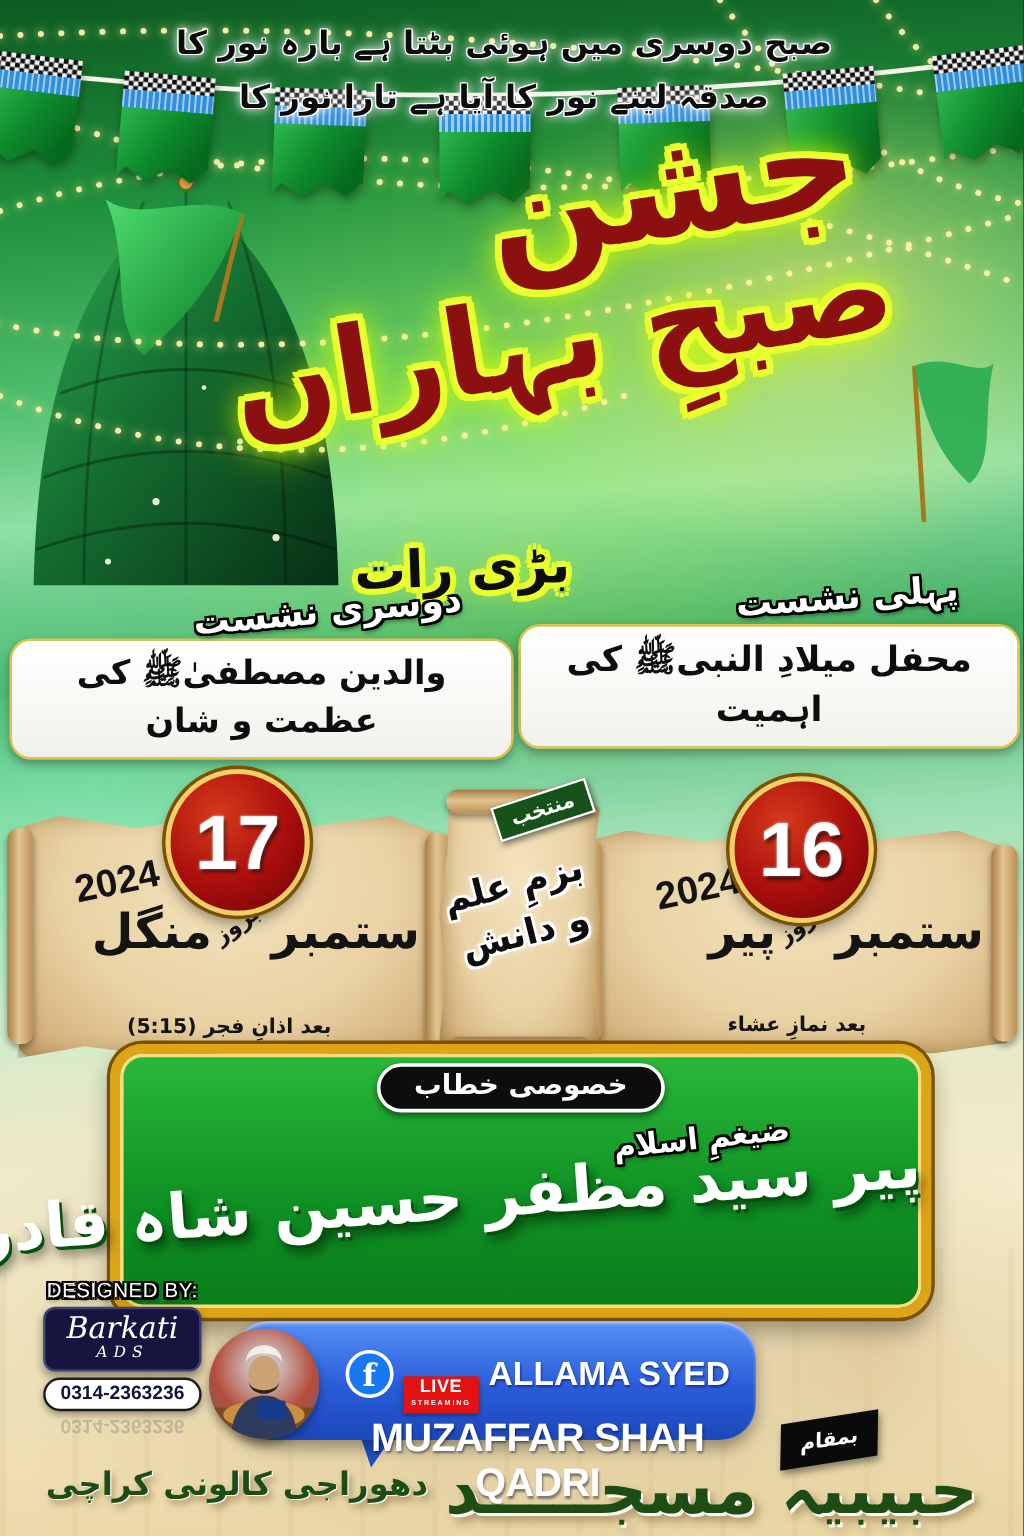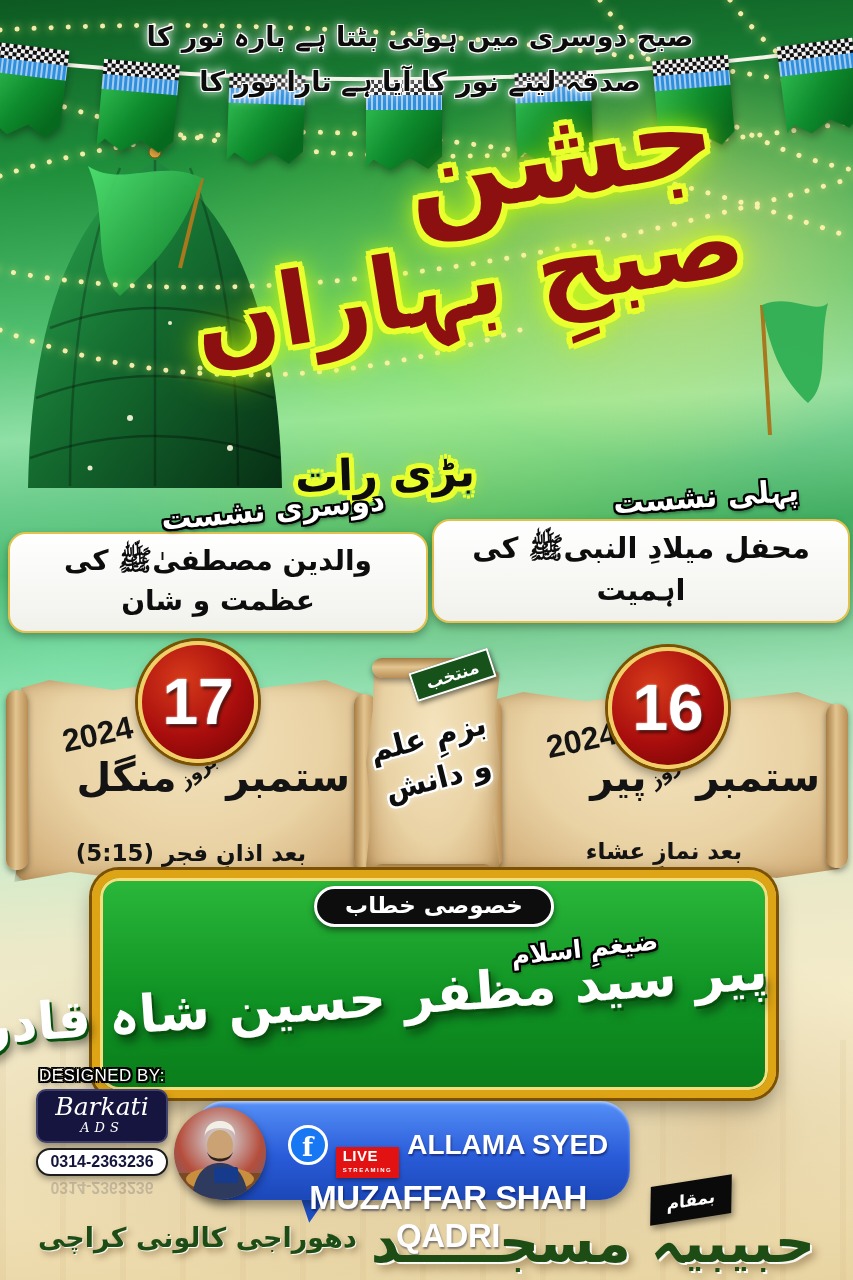--- a/index.html
+++ b/index.html
@@ -86,21 +86,21 @@
     background:radial-gradient(circle at 36% 30%, #d63a1a 0%, #a80d0d 55%, #6c0404 100%);
     border:4px solid #f2cf66;box-shadow:0 0 0 3px #7c5200,0 6px 12px rgba(0,0,0,.45);
     display:flex;align-items:center;justify-content:center;
     font-family:"Liberation Sans",sans-serif;font-size:64px;font-weight:bold;color:#fff;
     text-shadow:2px 3px 3px rgba(0,0,0,.55),0 0 2px #fff;}
   .scroll-year{position:absolute;font-family:"Liberation Sans",sans-serif;
     font-size:32px;font-weight:bold;color:#141414;transform:rotate(-12deg);}
   .scroll-date{position:absolute;font-size:40px;font-weight:bold;color:#141414;white-space:nowrap;
     display:flex;align-items:center;gap:4px;direction:rtl;}
   .scroll-date .bw{font-size:19px;transform:rotate(-35deg) translateY(-8px);}
-  .scroll-time{position:absolute;width:100%;text-align:center;font-size:23px;font-weight:bold;color:#141414;}
+  .scroll-time{position:absolute;width:100%;text-align:center;font-size:17px;font-weight:bold;color:#141414;}
   #scroll17{left:14px;top:680px;width:354px;height:202px;}
   #scroll17 .scroll-year{left:48px;top:36px;}
   #scroll17 .scroll-date{right:18px;top:74px;}
   #scroll17 .scroll-time{bottom:16px;}
   #badge17{left:138px;top:641px;}
   #scroll16{left:488px;top:692px;width:352px;height:186px;}
   #scroll16 .scroll-year{left:58px;top:30px;}
   #scroll16 .scroll-date{right:20px;top:62px;}
   #scroll16 .scroll-time{bottom:14px;text-align:center;}
   #badge16{left:608px;top:647px;}
@@ -139,21 +139,21 @@
   
   #live-bar{left:194px;top:1101px;width:436px;height:99px;z-index:6;border-radius:30px;
     background:linear-gradient(180deg,#5590f7 0%,#2a5cd9 55%,#1b47b8 100%);
     box-shadow:0 6px 12px rgba(0,0,0,.35), inset 0 2px 3px rgba(255,255,255,.55);
     color:#fff;font-family:"Liberation Sans",sans-serif;font-weight:bold;
     padding:10px 8px 6px 80px;box-sizing:border-box;}
   #live-line1{display:flex;align-items:center;justify-content:center;gap:8px;}
   #fb-circle{width:34px;height:34px;border-radius:50%;background:#1877f2;border:3px solid #fff;
     display:flex;align-items:flex-end;justify-content:center;font-size:26px;line-height:30px;
     font-family:"DejaVu Serif",serif;font-weight:bold;overflow:hidden;}
-  #live-badge{background:#e31212;padding:2px 7px 1px;text-align:left;line-height:14px;
+  #live-badge{background:#e31212;padding:2px 7px 1px;text-align:center;line-height:14px;
     box-shadow:0 2px 4px rgba(0,0,0,.4);margin-top:36px;}
   #live-badge .lv{font-size:15px;letter-spacing:.5px;}
   #live-badge .st{font-size:6px;letter-spacing:1.5px;}
   #allama1{font-size:28px;text-shadow:1px 2px 2px rgba(0,0,40,.45);}
   #allama2{font-size:33px;text-align:center;margin-top:1px;letter-spacing:-.5px;
     text-shadow:1px 2px 2px rgba(0,0,40,.45);}
   #bar-tail{left:298px;top:1197px;width:0;height:0;z-index:5;
     border-left:13px solid transparent;border-right:13px solid transparent;
     border-top:26px solid #1e4fc4;transform:rotate(8deg);}
   

